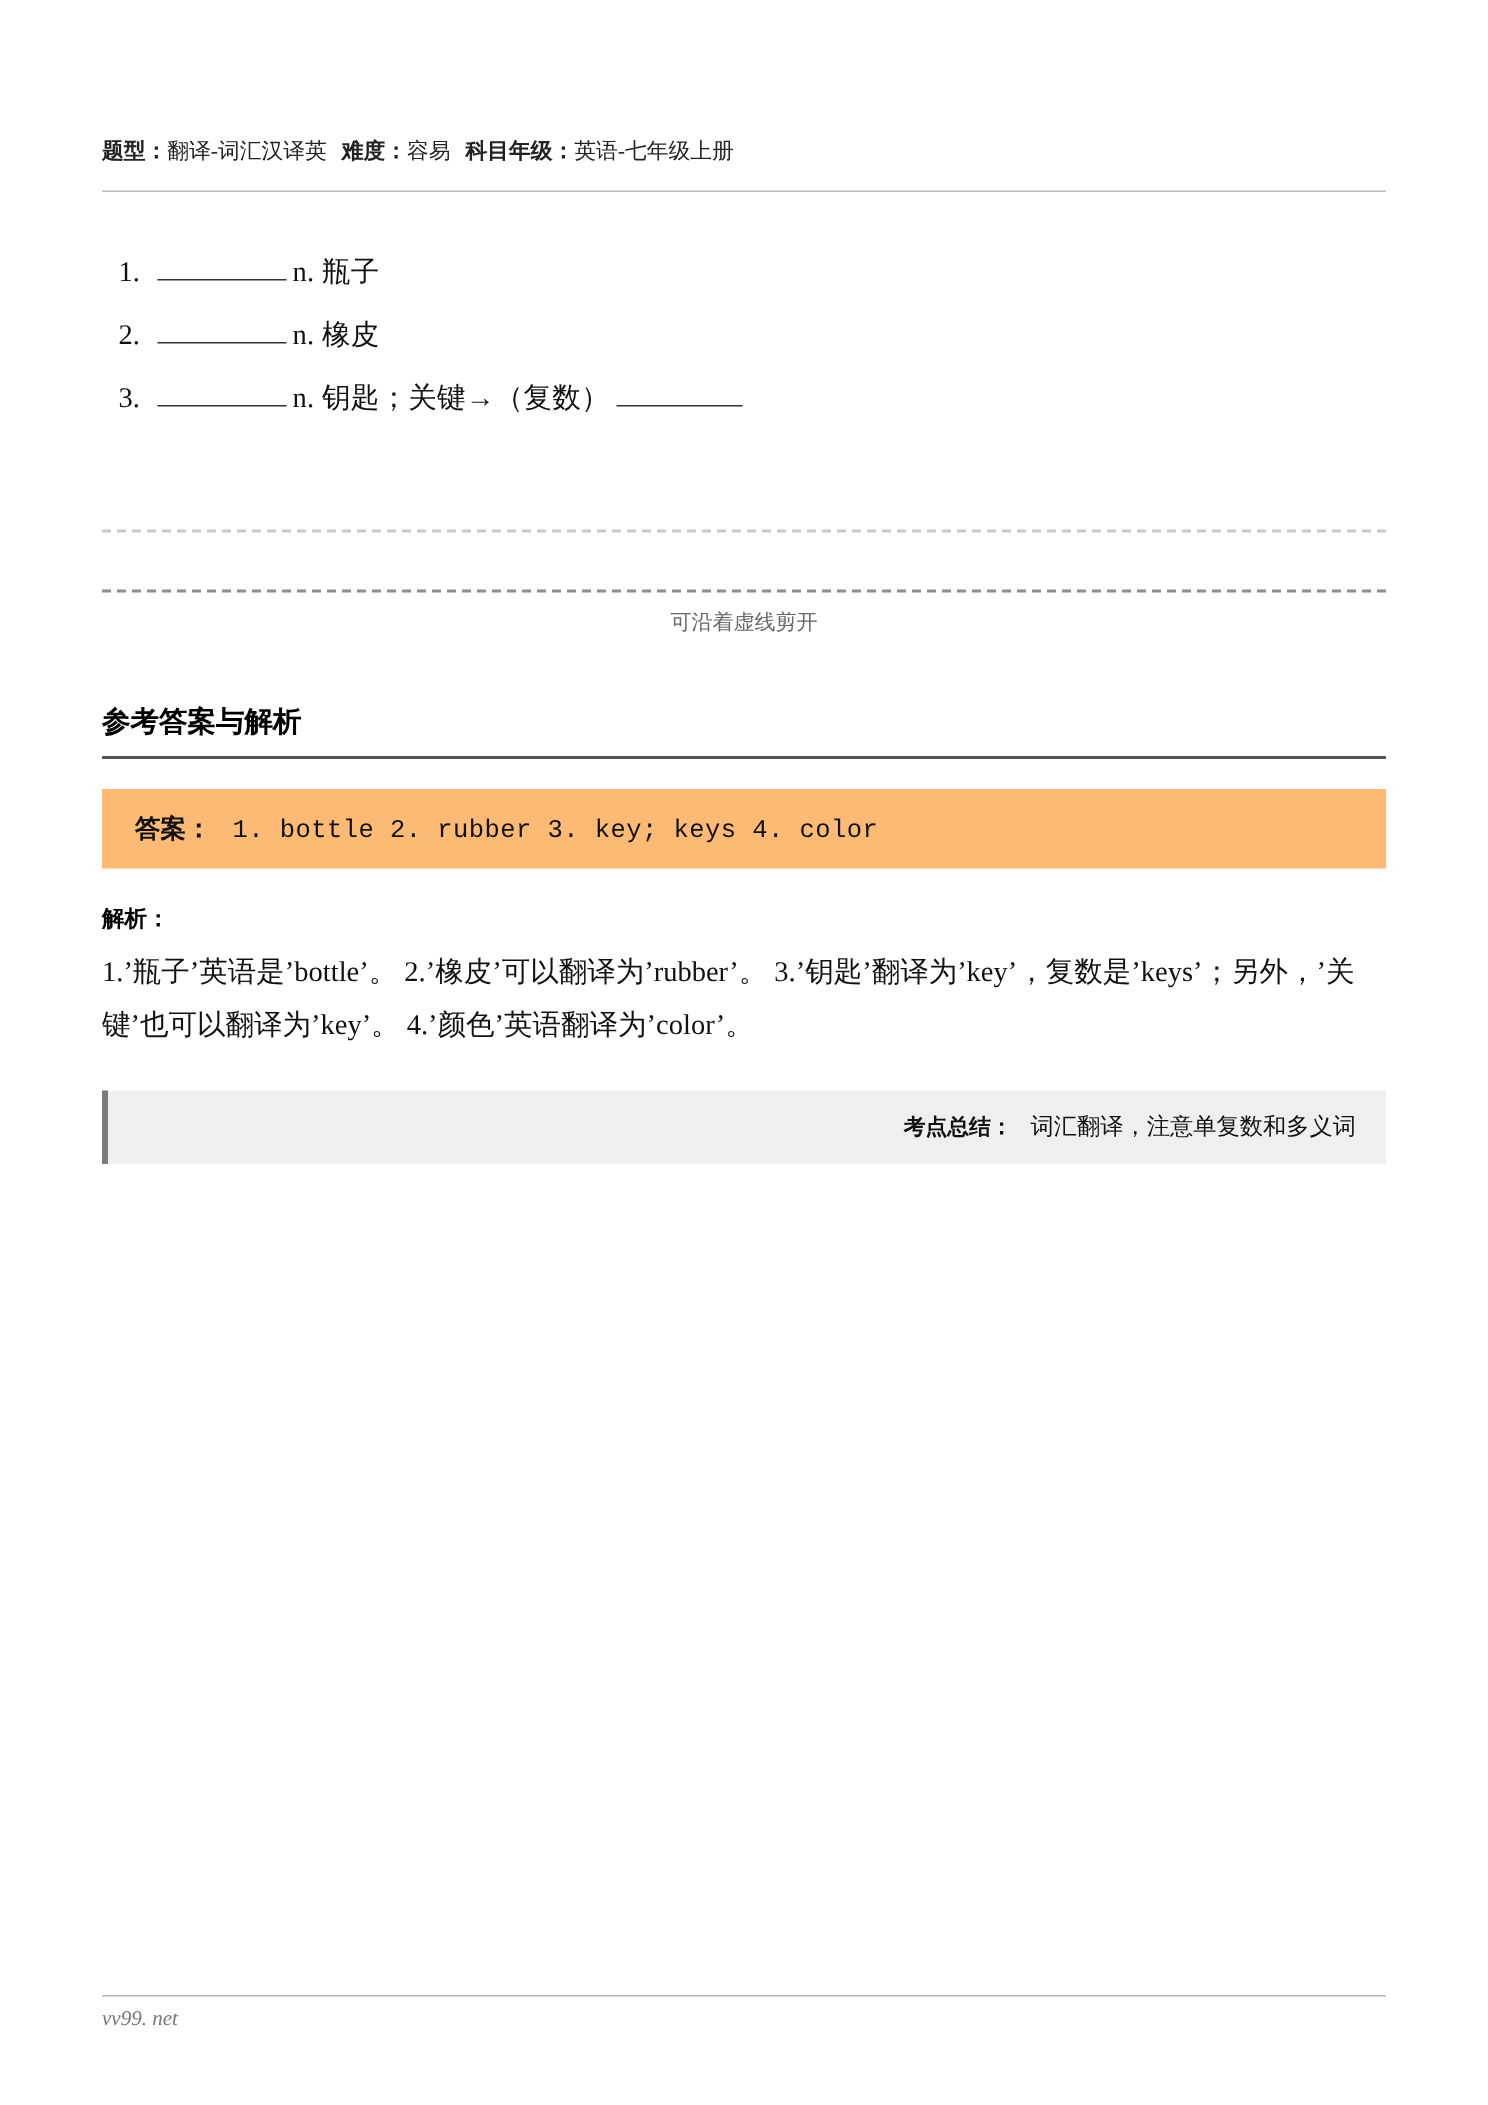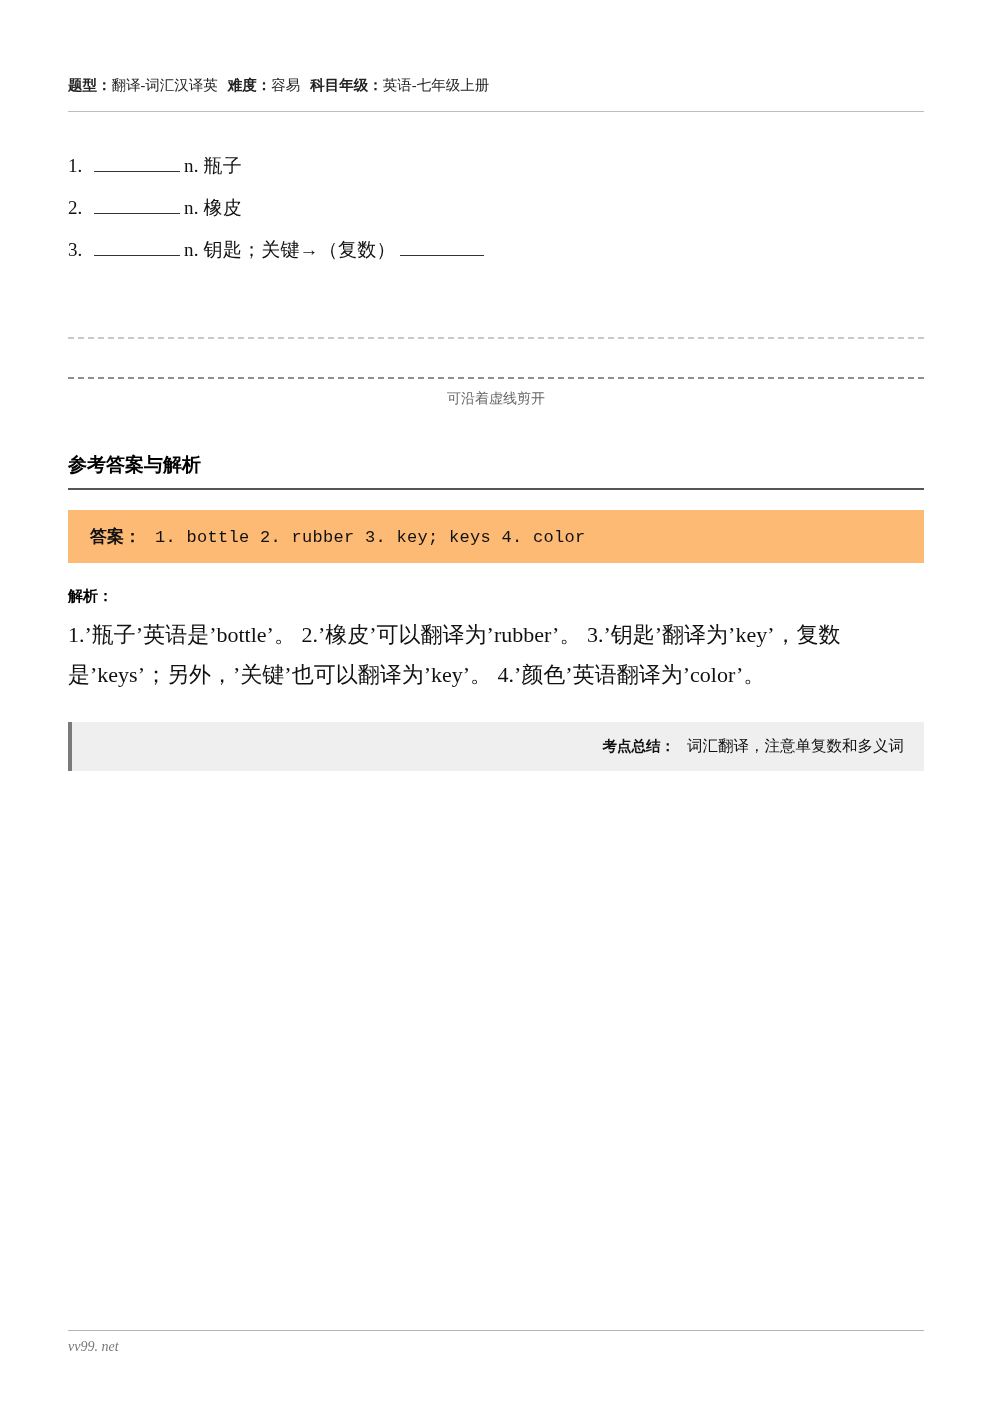--- a/index.html
+++ b/index.html
@@ -12,21 +12,21 @@
     height: 1403px;
     font-family: "Liberation Serif", serif;
     color: #1a1a1a;
     position: relative;
   }
   .page {
     position: relative;
     width: 992px;
     height: 1403px;
     box-sizing: border-box;
-    padding: 0 68px;
+    padding: 16px 68px;
   }
 
   
   .meta-line {
     padding-top: 74px;
     font-size: 15px;
     line-height: 1.5;
     color: #222;
     white-space: nowrap;
   }
@@ -42,20 +42,21 @@
 
   .rule {
     margin-top: 14px;
     border-top: 1px solid #bdbdbd;
     height: 0;
   }
 
   
   .questions {
     margin-top: 44px;
+    margin-left: 11px;
   }
   .q-item {
     font-size: 19px;
     line-height: 1.0;
     margin-bottom: 23px;
     color: #111;
     white-space: nowrap;
   }
   .q-num {
     display: inline-block;
@@ -127,21 +128,21 @@
 
   .analysis-label {
     margin-top: 24px;
     font-family: "Liberation Sans", sans-serif;
     font-weight: bold;
     font-size: 15px;
     color: #000;
   }
   .analysis-body {
     margin-top: 9px;
-    font-size: 22px;
+    font-size: 19px;
     line-height: 1.85;
     color: #111;
     max-width: 845px;
   }
 
   .summary-box {
     margin-top: 26px;
     background: #efefef;
     border-left: 4px solid #7a7a7a;
     padding: 14px 20px;

